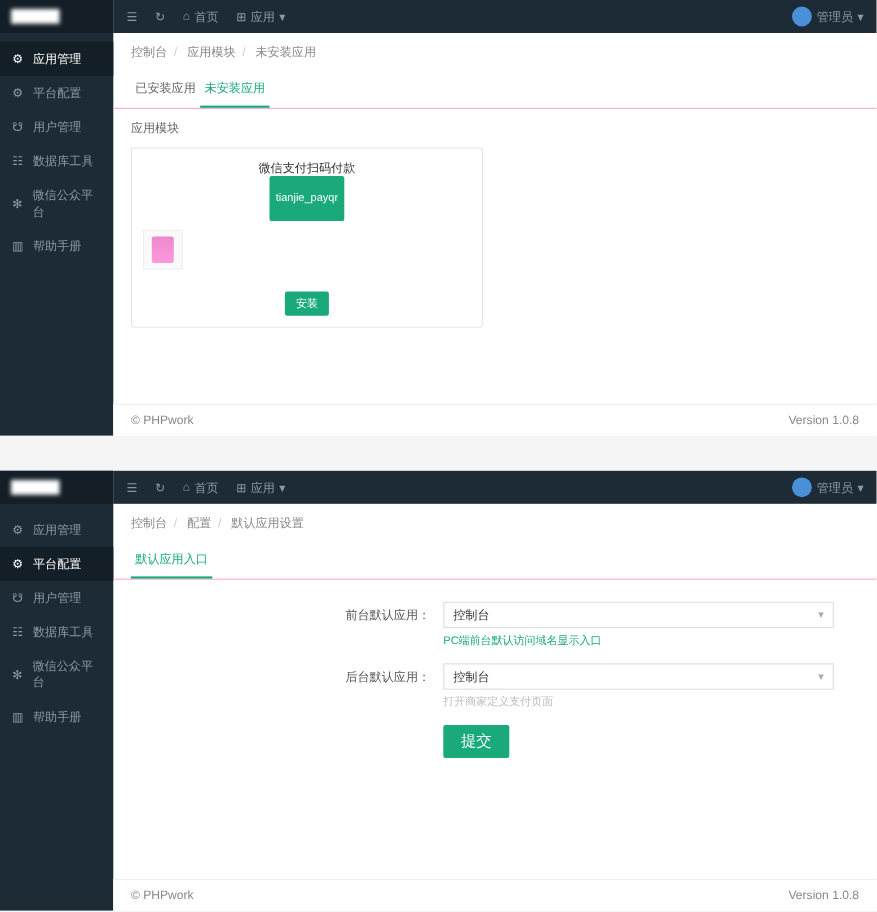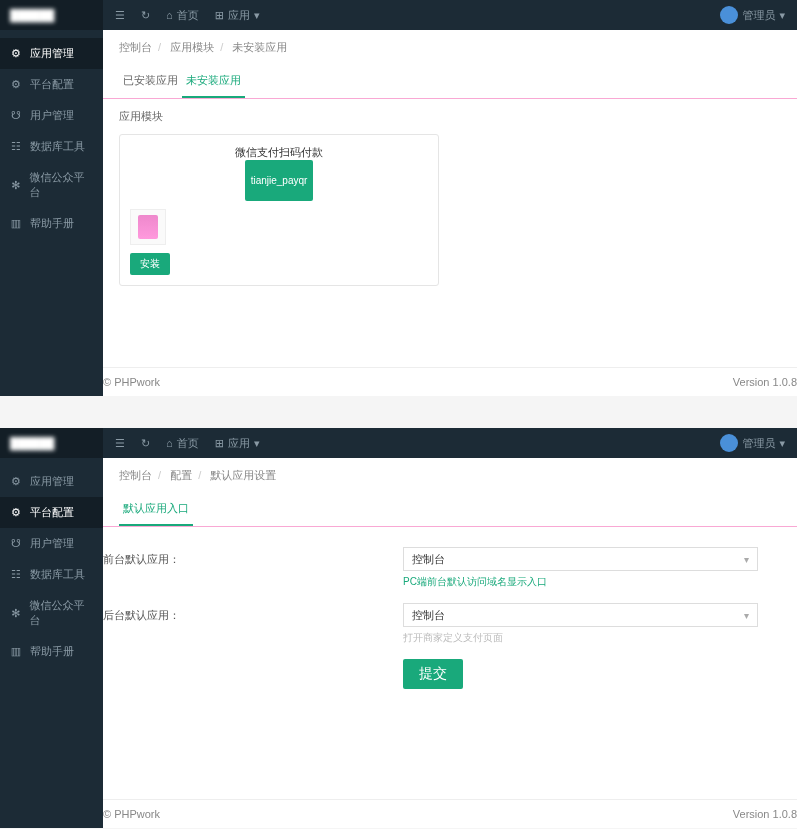--- a/index.html
+++ b/index.html
@@ -28,27 +28,27 @@
     .section-title { padding: 10px 16px; font-size: 11px; color: #666; }
     .card-wrap { padding: 0 16px 16px; }
     .card { border: 1px solid #e5e5e5; border-radius: 3px; padding: 10px; width: 320px; background: #fff; }
     .card-head { display: flex; justify-content: space-between; align-items: center; margin-bottom: 8px; flex-direction: column; }
     .card-title { font-size: 11px; color: #333; }
     .badge { background: #19a97b; color: #fff; padding: 15px 6px; border-radius: 2px; font-size: 10px; }
     .card-body { display: flex; gap: 10px; }
     .thumb { width: 36px; height: 36px; border: 1px solid #eee; display: flex; align-items: center; justify-content: center; background: #fafafa; }
     .thumb-inner { width: 20px; height: 24px; background: linear-gradient(#e8c, #f9d); border-radius: 2px; position: relative; }
     .card-desc { flex: 1; font-size: 10px; color: #888; line-height: 1.6; }
-    .card-actions { display: flex; margin-top: 8px; }
+    .card-actions { display: flex; justify-content: center; margin-top: 20px; }
     .btn { background: #19a97b; color: #fff; border: none; padding: 4px 10px; border-radius: 2px; font-size: 10px; cursor: pointer; }
     .btn-lg { padding: 6px 16px; font-size: 14px; }
-    .footer { border-top: 1px solid #eee; padding: 8px 0; display: flex; justify-content: space-between; font-size: 11px; color: #888; background: #fff; }
+    .footer { border-top: 1px solid #eee; padding: 8px 16px; display: flex; justify-content: space-between; font-size: 11px; color: #888; background: #fff; }
     .form-area { padding: 20px 0; }
     .form-row { display: flex; align-items: center; margin-bottom: 4px; }
-    .form-label { width: 300px; padding-right: 12px; font-size: 11px; color: #555; }
+    .form-label { width: 300px; text-align: right; padding-right: 12px; font-size: 11px; color: #555; }
     .select { width: 355px; height: 24px; border: 1px solid #ddd; background: #fff; padding: 0 8px; font-size: 11px; color: #333; display: flex; align-items: center; justify-content: space-between; cursor: pointer; }
     .chev { color: #aaa; font-size: 10px; }
     .help-text { margin-left: 300px; font-size: 10px; color: #19a97b; margin-bottom: 14px; }
     .help-text.muted { color: #bbb; }
     .submit-row { margin-left: 300px; margin-top: 4px; }
   </style>
 </head>
 <body>
 
 <div class="app-panel panel1">

